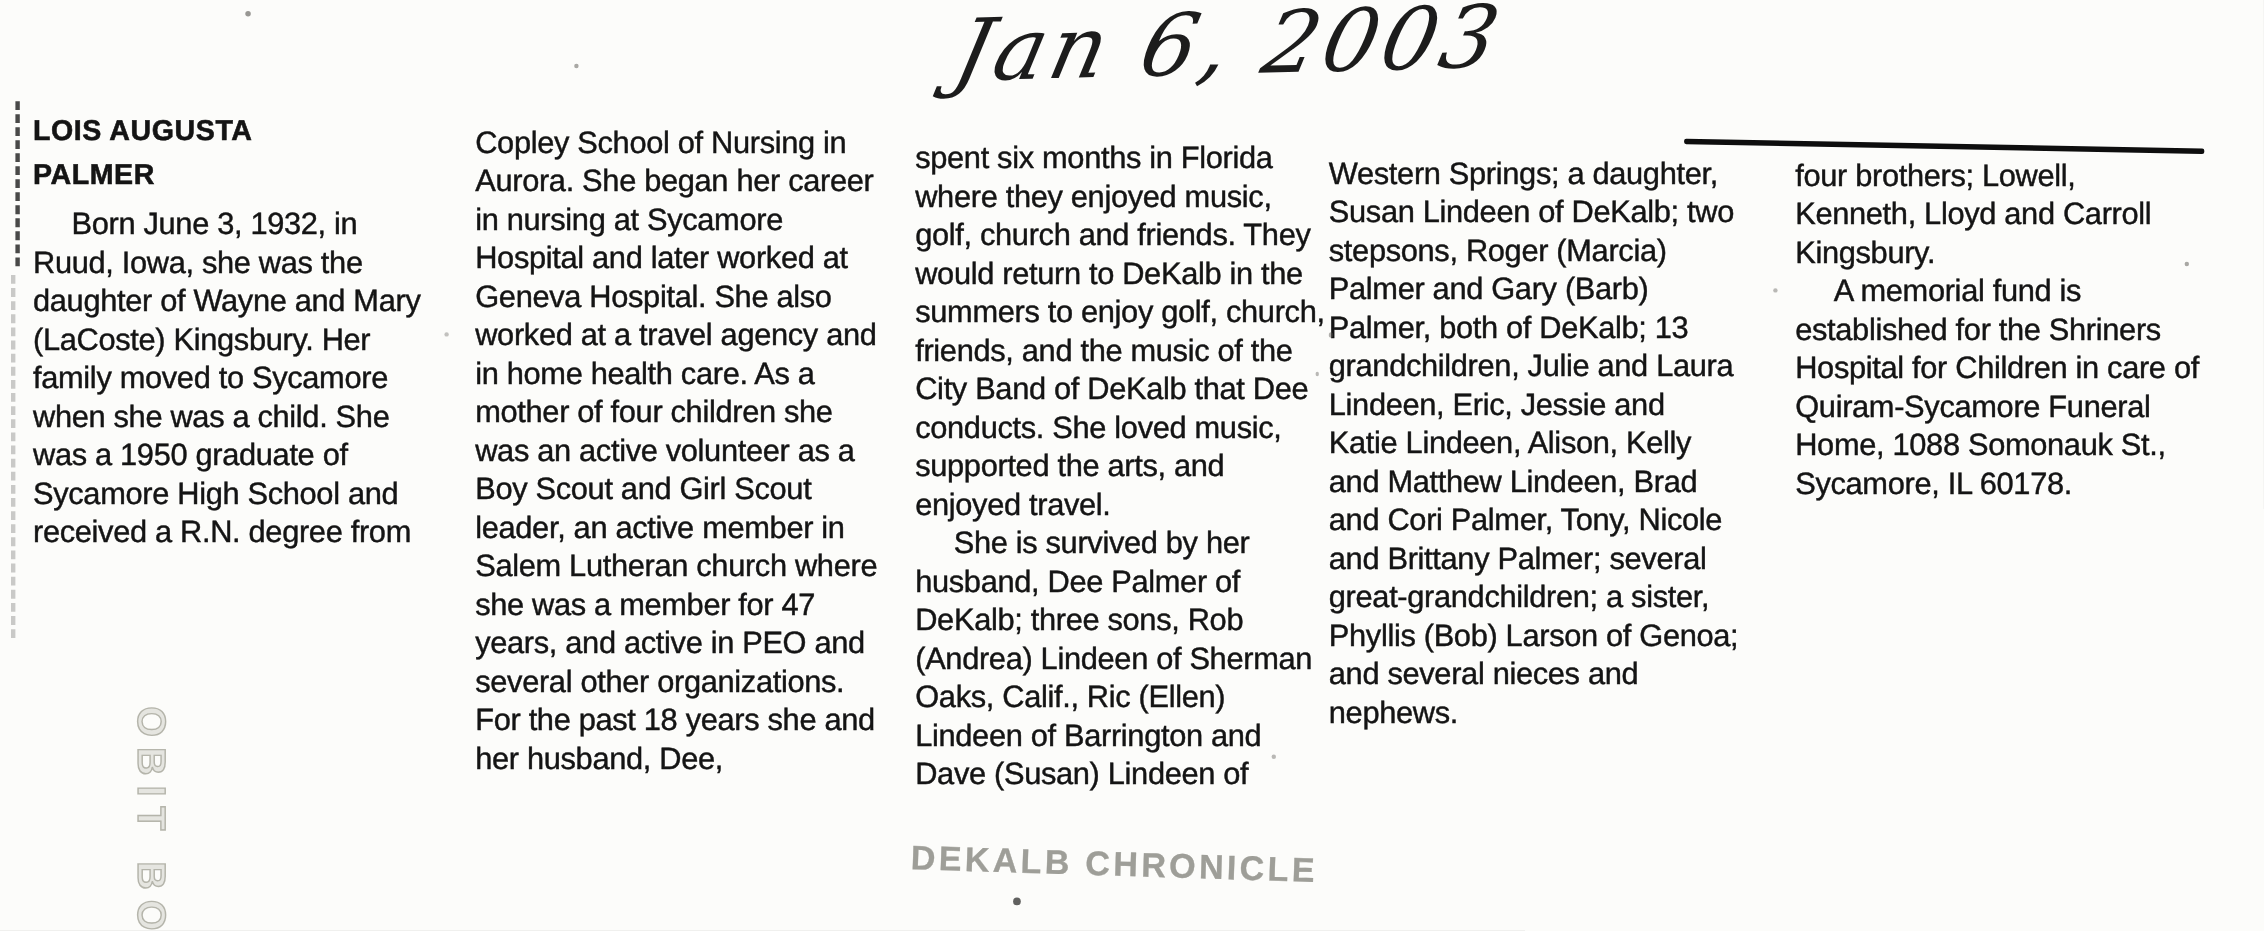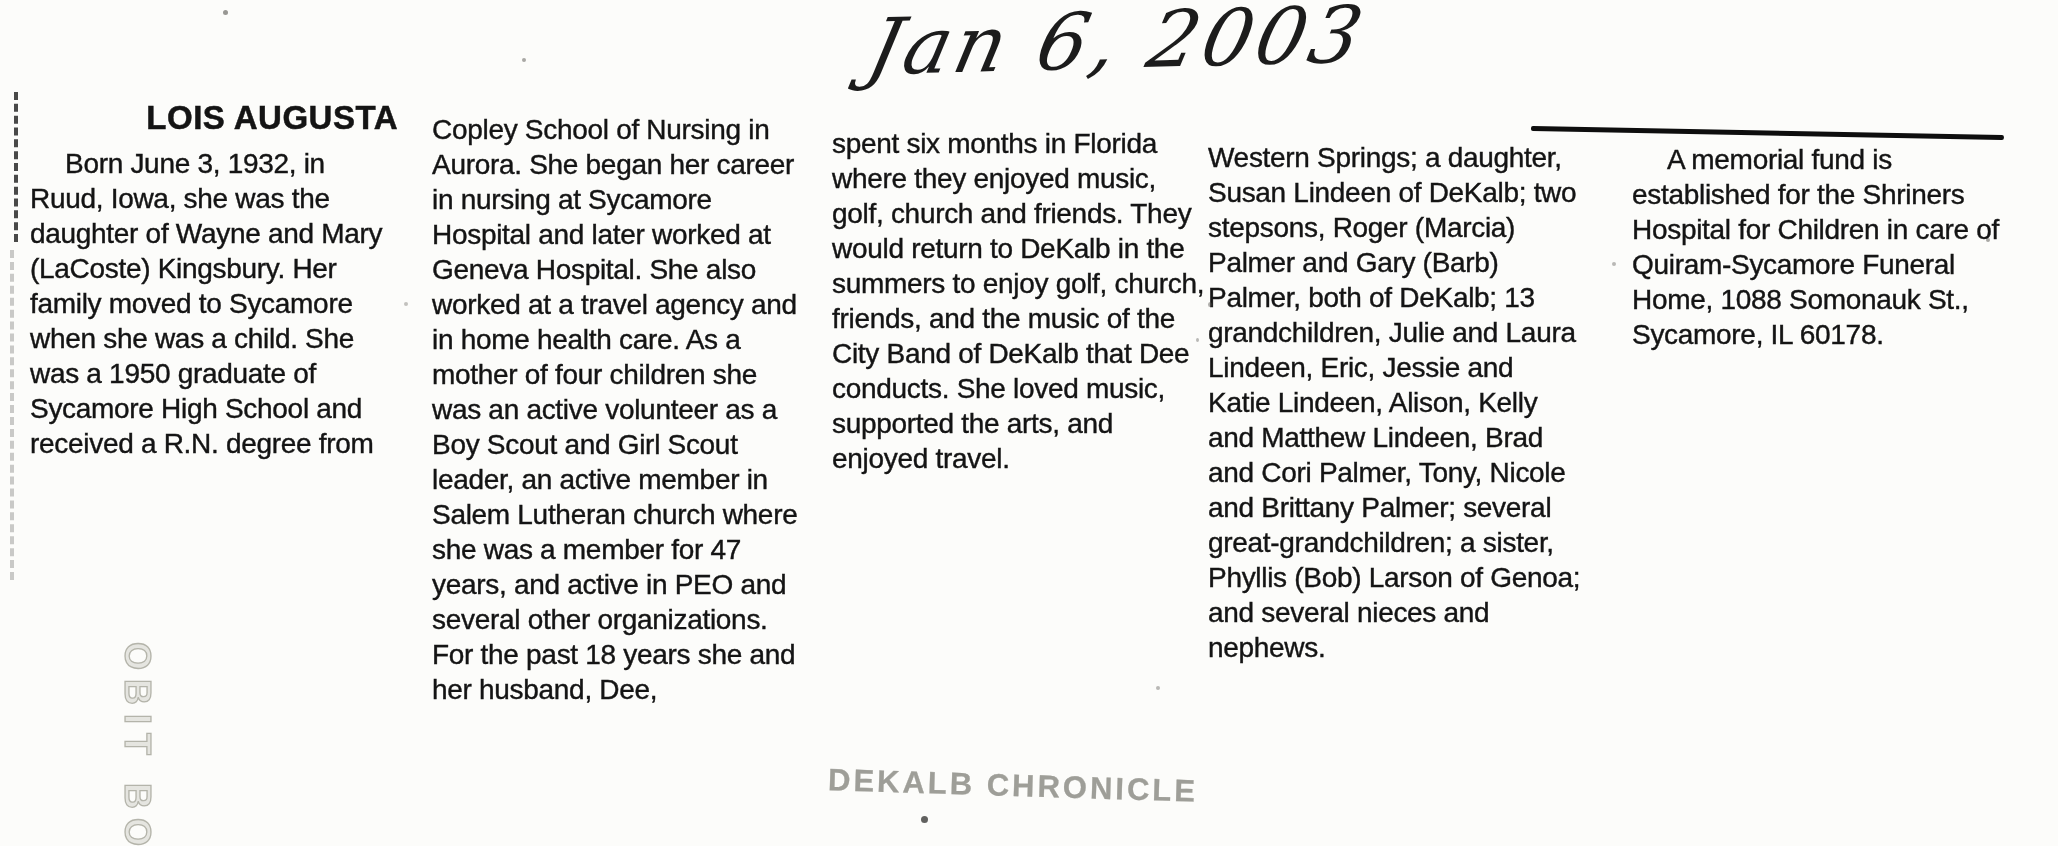--- a/index.html
+++ b/index.html
@@ -16,23 +16,23 @@
     position:absolute;
     font-size:28px;
     line-height:35px;
     letter-spacing:-0.3px;
     color:#141414;
     -webkit-text-stroke:0.4px #141414;
   }
   .col p{margin:0;}
   .col p.indent{text-indent:1.25em;}
   .headline{
-    text-align:right;
+    text-align:left;
     font-weight:bold;
-    font-size:33px;
+    font-size:26px;
     line-height:40px;
     letter-spacing:0.5px;
     margin:0 0 8px 0;
     -webkit-text-stroke:0.5px #111;
   }
   
   .handwriting{
     position:absolute;
     left:880px;top:2px;
     font-family:"DejaVu Serif", serif;
@@ -109,36 +109,39 @@
 
   <div class="handwriting">Jan 6, 2003</div>
 
   <div class="tear-marks"></div>
   <div class="tear-marks-faint"></div>
 
   <div class="top-rule"></div>
 
   <div class="col" style="left:30px;top:98px;width:368px;">
     <div class="headline">LOIS AUGUSTA</div>
+    <div class="headline" style="margin-top:-8px;">PALMER</div>
     <p class="indent">Born June 3, 1932, in Ruud, Iowa, she was the daughter of Wayne and Mary (LaCoste) Kingsbury. Her family moved to Sycamore when she was a child. She was a 1950 graduate of Sycamore High School and received a R.N. degree from</p>
   </div>
 
   <div class="col" style="left:432px;top:112px;width:380px;">
     <p>Copley School of Nursing in Aurora. She began her career in nursing at Sycamore Hospital and later worked at Geneva Hospital. She also worked at a travel agency and in home health care. As a mother of four children she was an active volunteer as a Boy Scout and Girl Scout leader, an active member in Salem Lutheran church where she was a member for 47 years, and active in PEO and several other organizations. For the past 18 years she and her husband, Dee,</p>
   </div>
 
   <div class="col" style="left:832px;top:126px;width:376px;">
     <p>spent six months in Florida where they enjoyed music, golf, church and friends. They would return to DeKalb in the summers to enjoy golf, church, friends, and the music of the City Band of DeKalb that Dee conducts. She loved music, supported the arts, and enjoyed travel.</p>
+    <p class="indent">She is survived by her husband, Dee Palmer of DeKalb; three sons, Rob (Andrea) Lindeen of Sherman Oaks, Calif., Ric (Ellen) Lindeen of Barrington and Dave (Susan) Lindeen of</p>
   </div>
 
   <div class="col" style="left:1208px;top:140px;width:374px;">
     <p>Western Springs; a daughter, Susan Lindeen of DeKalb; two stepsons, Roger (Marcia) Palmer and Gary (Barb) Palmer, both of DeKalb; 13 grandchildren, Julie and Laura Lindeen, Eric, Jessie and Katie Lindeen, Alison, Kelly and Matthew Lindeen, Brad and Cori Palmer, Tony, Nicole and Brittany Palmer; several great-grandchildren; a sister, Phyllis (Bob) Larson of Genoa; and several nieces and nephews.</p>
   </div>
 
   <div class="col" style="left:1632px;top:142px;width:370px;">
+    <p>four brothers; Lowell, Kenneth, Lloyd and Carroll Kingsbury.</p>
     <p class="indent">A memorial fund is established for the Shriners Hospital for Children in care of Quiram-Sycamore Funeral Home, 1088 Somonauk St., Sycamore, IL 60178.</p>
   </div>
 
   <div class="side-stamp">OBIT BOO</div>
 
   <div class="stamp">DEKALB CHRONICLE</div>
   <div class="stamp-dot"></div>
 
   <div class="speck" style="left:223px;top:10px;width:5px;height:5px;opacity:.6;"></div>
   <div class="speck" style="left:522px;top:58px;width:4px;height:4px;opacity:.5;"></div>

